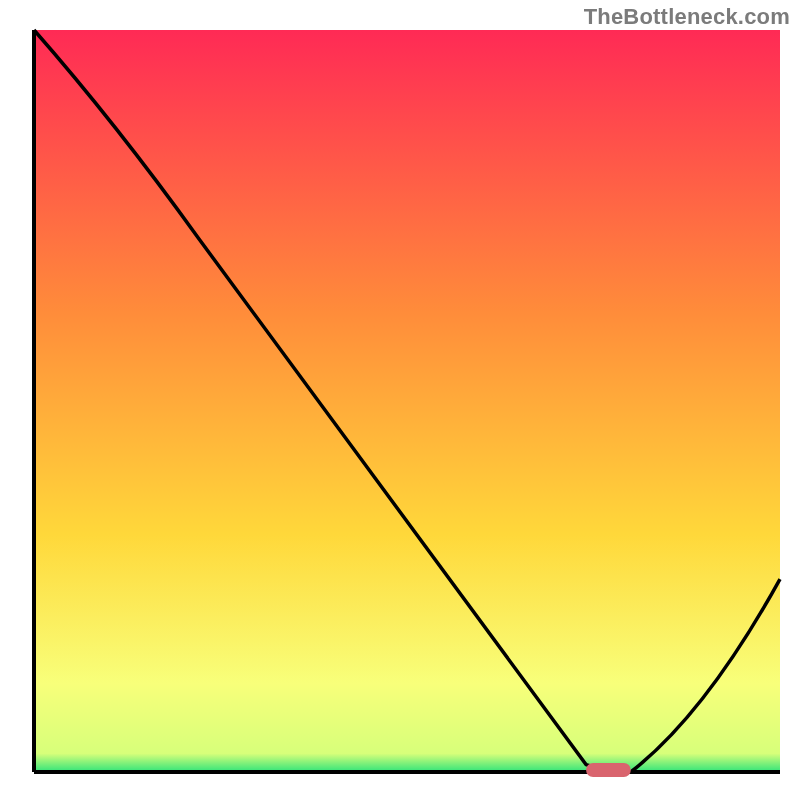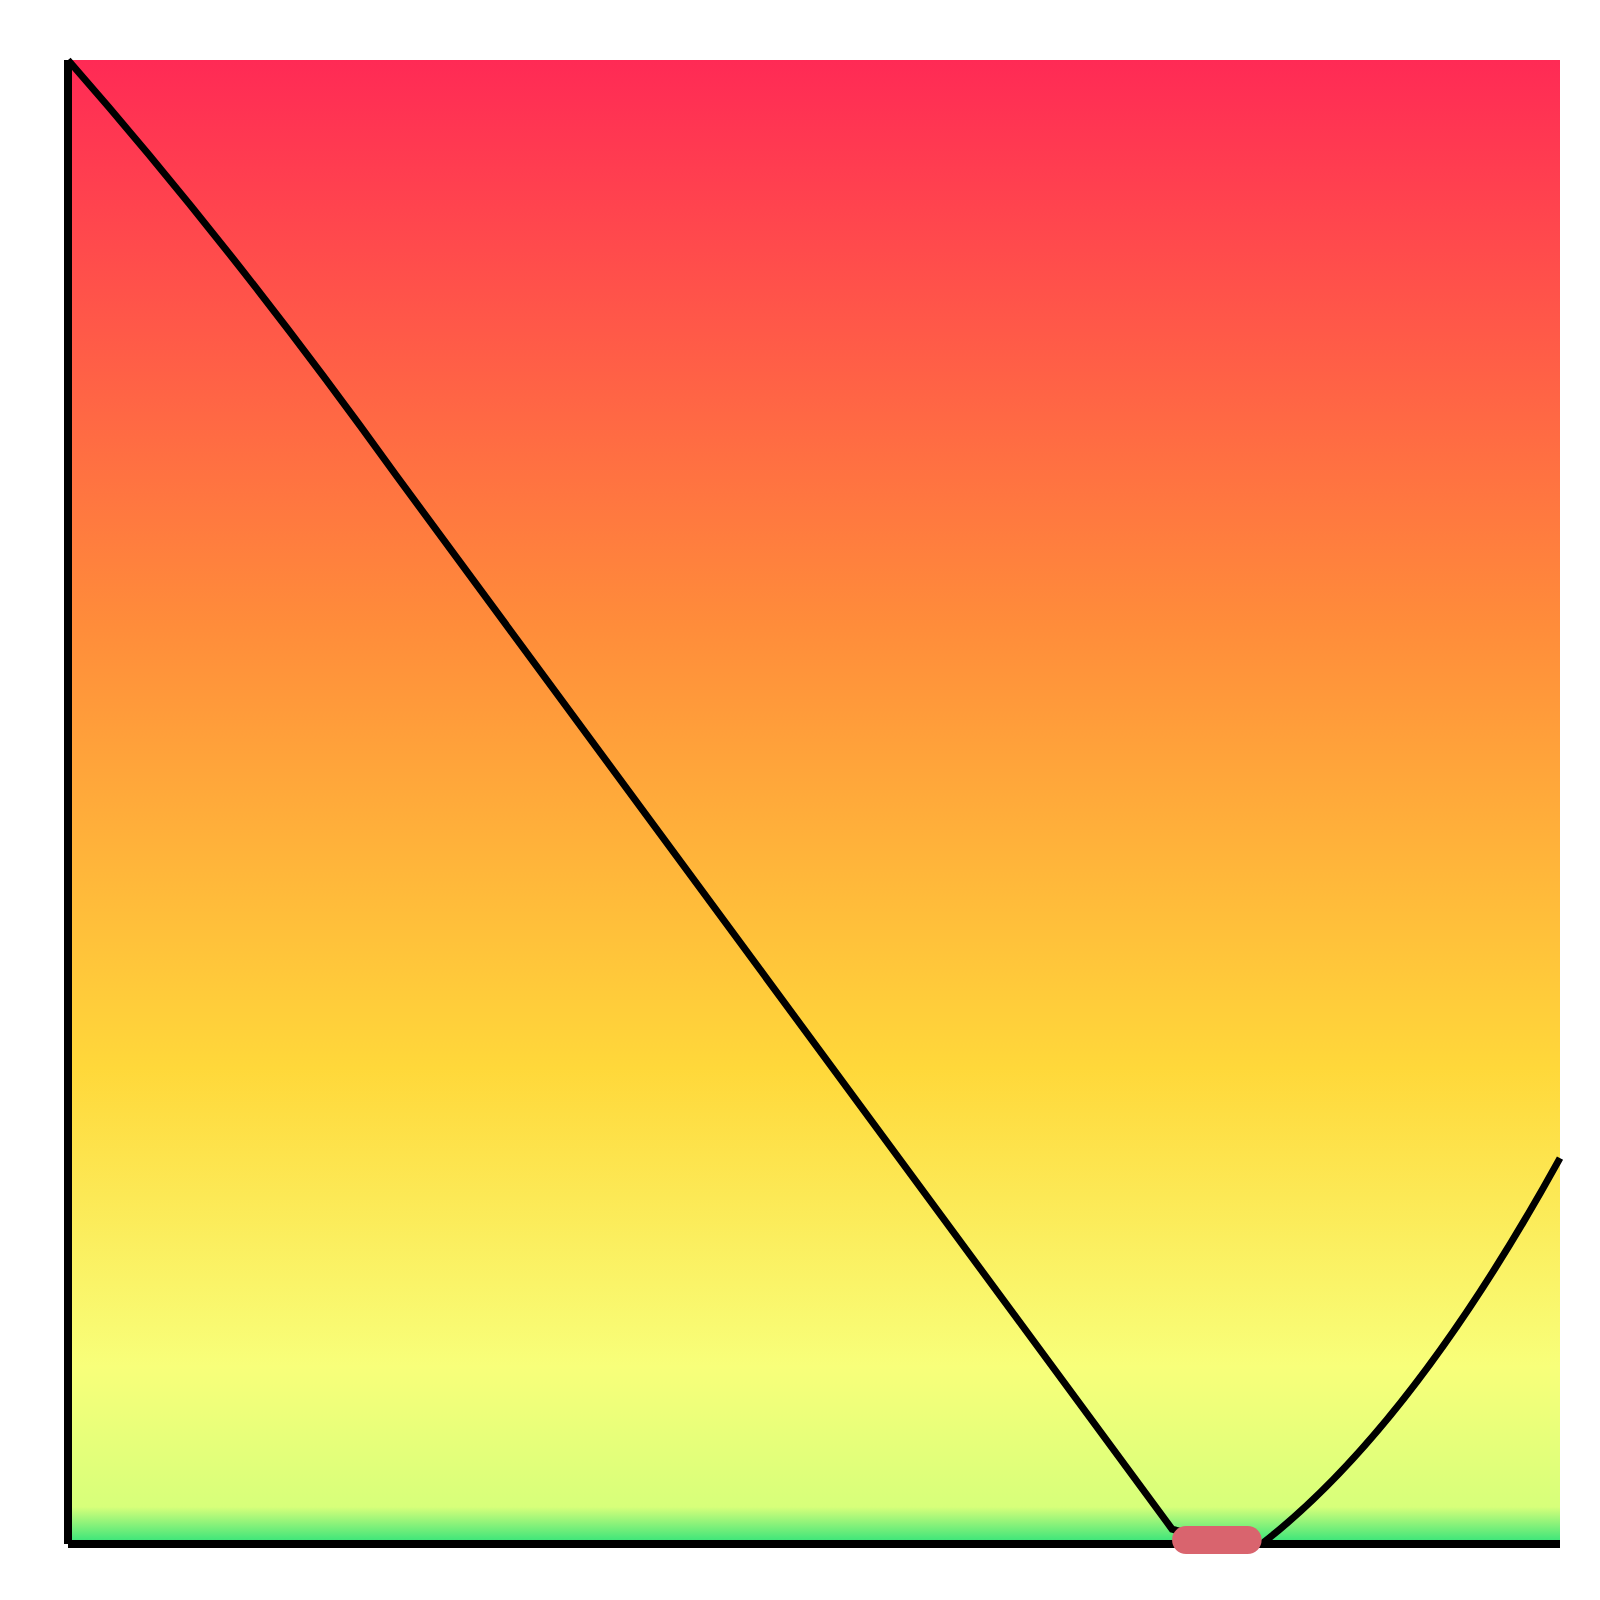--- a/index.html
+++ b/index.html
@@ -25,20 +25,21 @@
     letter-spacing: 0.2px;
   }
   svg {
     display: block;
   }
 </style>
 </head>
 <body>
 
 <div class="frame">
+  <div class="watermark">TheBottleneck.com</div>
 
   <svg id="chart-svg" width="800" height="800" viewBox="0 0 800 800">
     <defs>
       <linearGradient id="bgGrad" x1="0" y1="0" x2="0" y2="1">
         <stop id="g0" offset="0%" stop-color="#ff2a55"></stop>
         <stop id="g1" offset="38%" stop-color="#ff8c3a"></stop>
         <stop id="g2" offset="68%" stop-color="#ffd83a"></stop>
         <stop id="g3" offset="88%" stop-color="#f8ff7a"></stop>
         <stop id="g4" offset="97.5%" stop-color="#d7ff7a"></stop>
         <stop id="g5" offset="100%" stop-color="#2fe37a"></stop>

